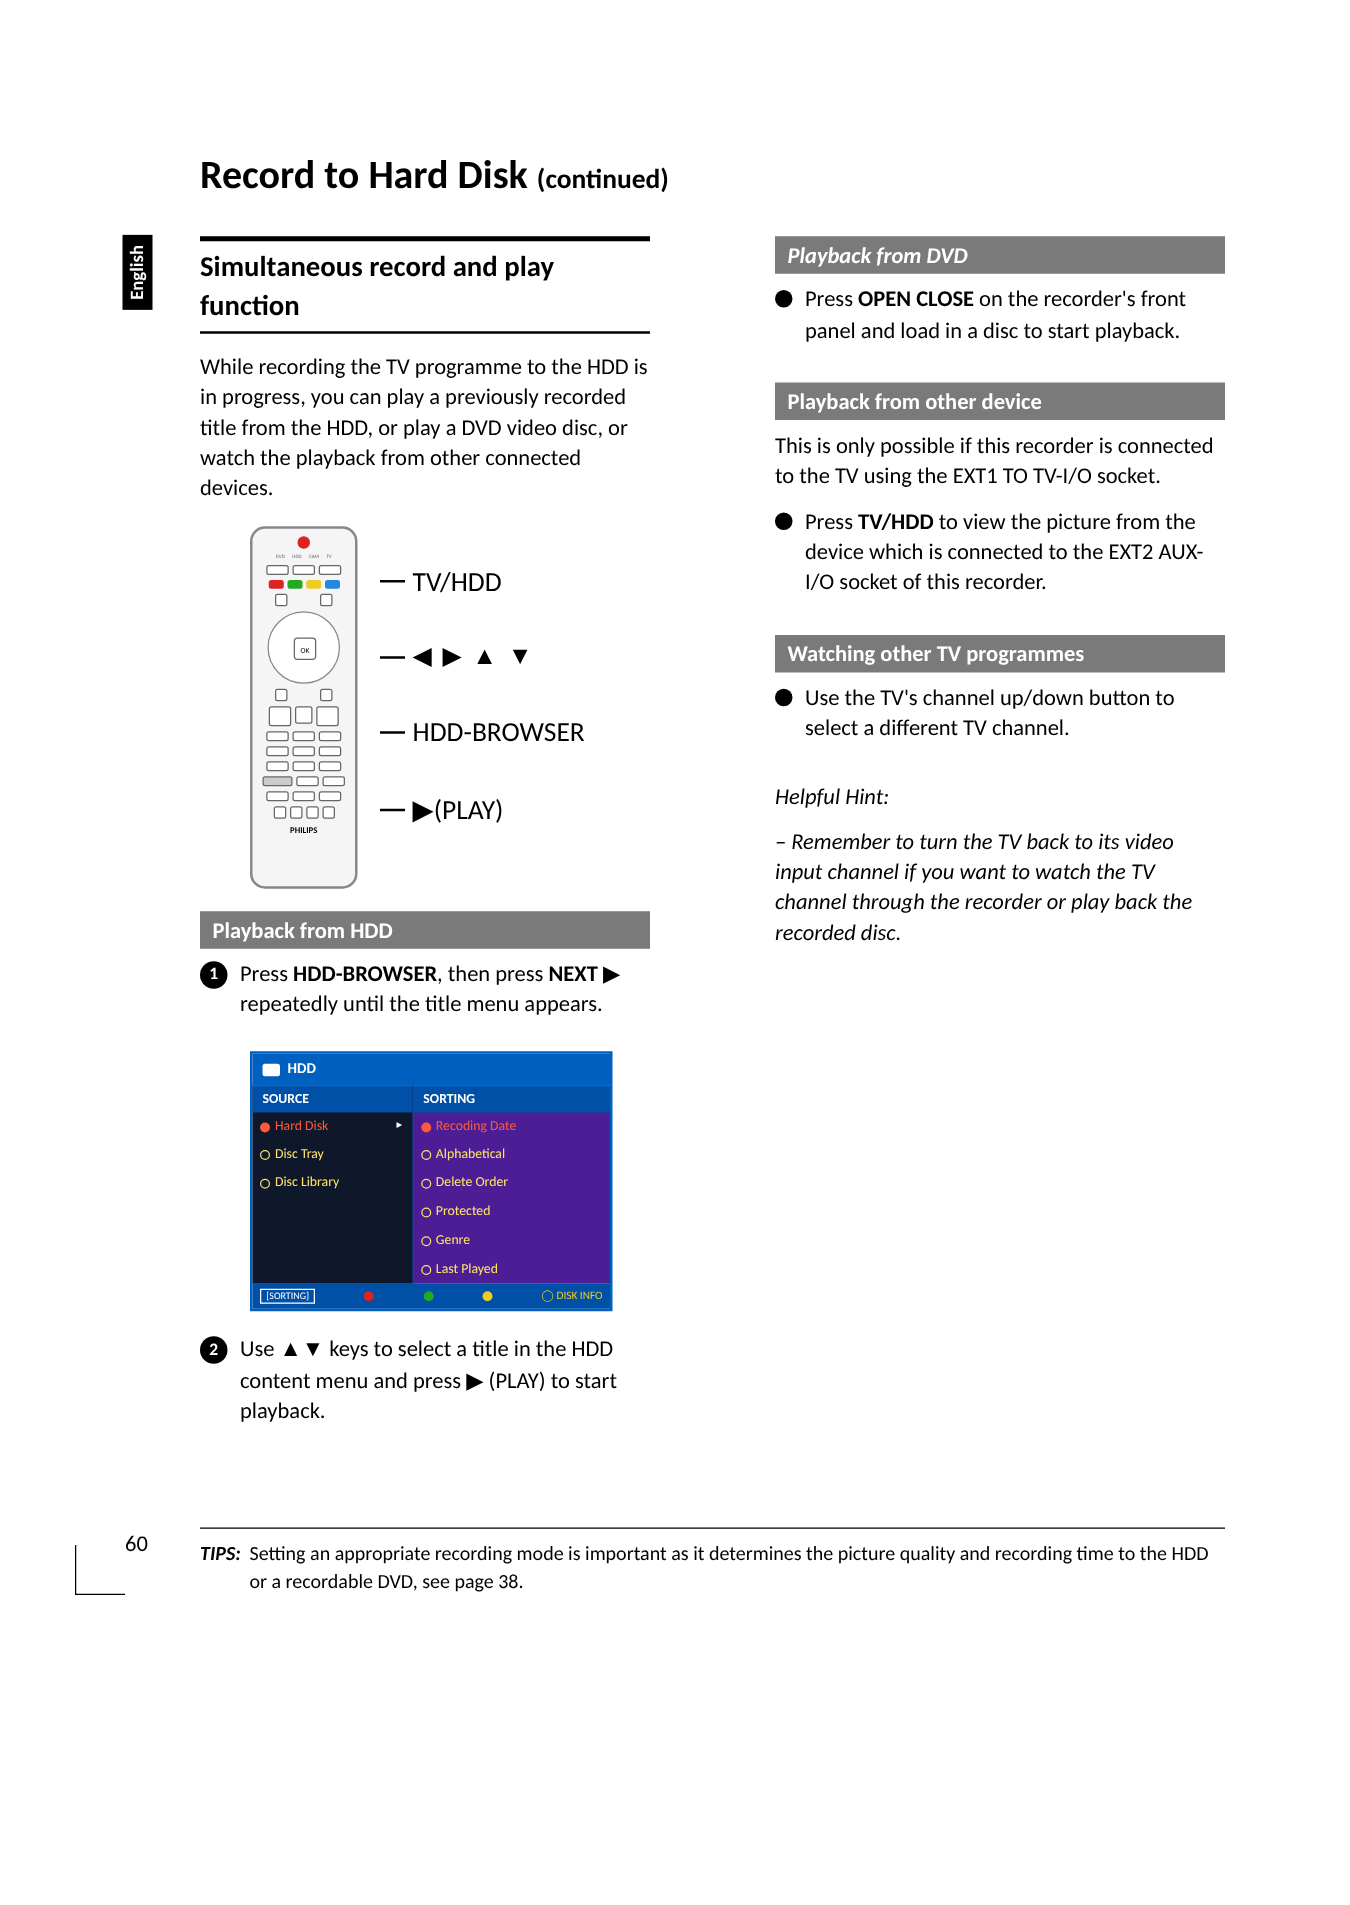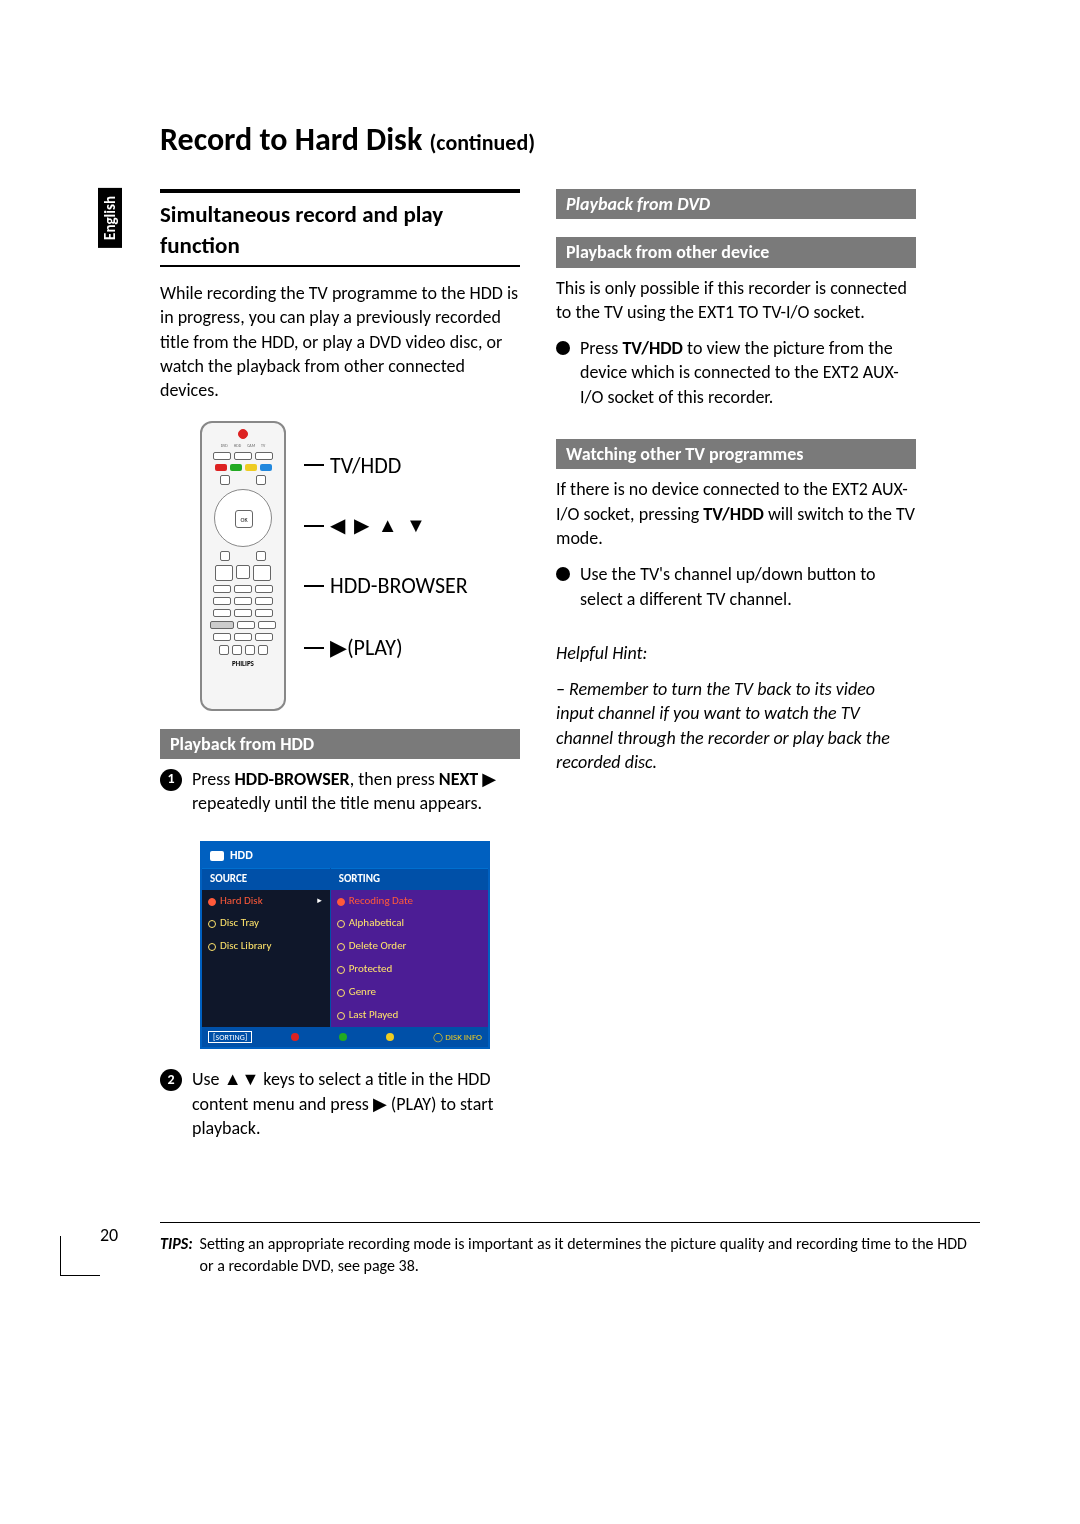--- a/index.html
+++ b/index.html
@@ -35,20 +35,21 @@
     margin-bottom: 30px;
   }
   h1.title .cont {
     font-size: 22px;
     font-weight: bold;
   }
   .columns {
     display: flex;
     gap: 36px;
     margin-left: 60px;
+    justify-content: space-between;
   }
   .col {
     width: 360px;
     font-size: 18px;
     line-height: 1.35;
   }
   .section-heading {
     font-size: 23px;
     font-weight: bold;
     border-top: 4px solid #000;
@@ -312,44 +313,47 @@
       <div class="bullet-row">
         <div class="num-circle">2</div>
         <p>
           <span>Use </span><span>▲▼</span><span> keys to select a title in the HDD content menu and press </span><span>▶</span><span> (PLAY) to start playback.</span>
         </p>
       </div>
     </div>
 
     <div class="col">
       <div class="sub-bar" style="margin-top:0;font-style:italic;">Playback from DVD</div>
+      <div class="bullet-row">
+        <div class="bullet-dot"></div>
+        <p>
+          <span>Press </span><b>OPEN CLOSE</b><span> on the recorder's front panel and load in a disc to start playback.</span>
+        </p>
+      </div>
 
       <div class="sub-bar">Playback from other device</div>
       <p>This is only possible if this recorder is connected to the TV using the EXT1 TO TV-I/O socket.</p>
       <div class="bullet-row">
         <div class="bullet-dot"></div>
         <p>
           <span>Press </span><b>TV/HDD</b><span> to view the picture from the device which is connected to the EXT2 AUX-I/O socket of this recorder.</span>
         </p>
       </div>
 
       <div class="sub-bar">Watching other TV programmes</div>
-      <p>
-        <span>If there is no device connected to the EXT2 AUX-I/O socket, pressing </span><b>TV/HDD</b><span> will switch to the TV mode.</span>
-      </p>
       <div class="bullet-row">
         <div class="bullet-dot"></div>
         <p>Use the TV's channel up/down button to select a different TV channel.</p>
       </div>
 
       <p class="hint-label">Helpful Hint:</p>
       <p class="hint-body">– Remember to turn the TV back to its video input channel if you want to watch the TV channel through the recorder or play back the recorded disc.</p>
     </div>
   </div>
 
   <div class="tips-box">
     <div class="tips-label">TIPS:</div>
     <div>Setting an appropriate recording mode is important as it determines the picture quality and recording time to the HDD or a recordable DVD, see page 38.</div>
   </div>
 
-  <div class="page-num">20</div>
+  <div class="page-num">60</div>
   <div class="crop-l"></div>
 </div>
 
 </body></html>

